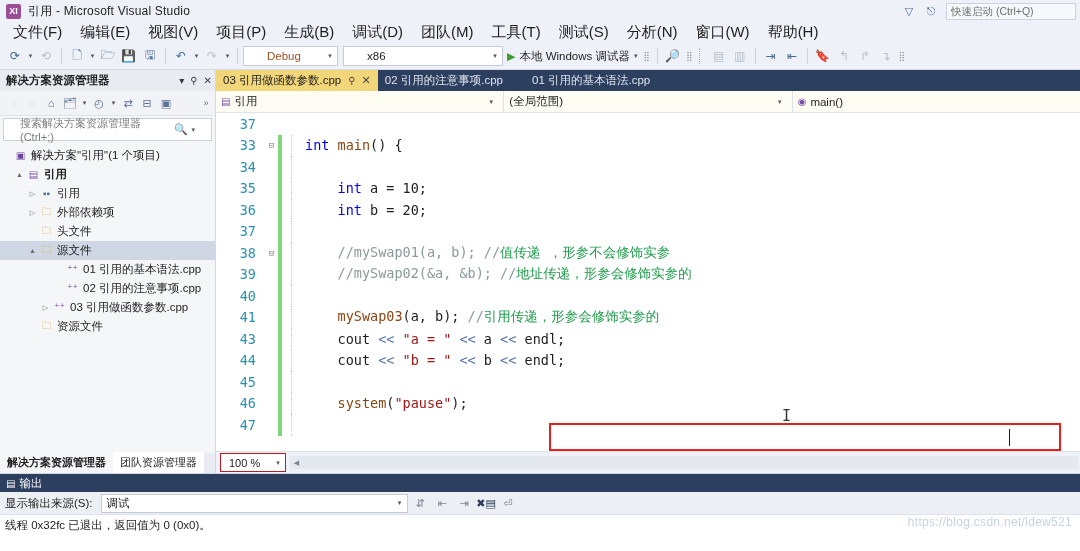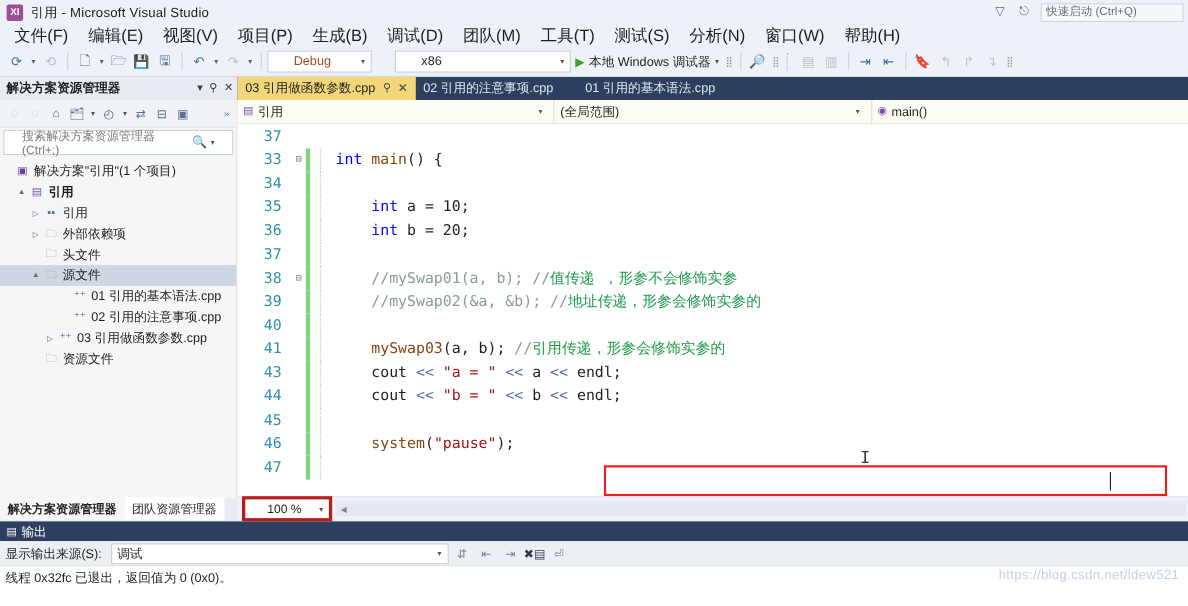--- a/index.html
+++ b/index.html
@@ -93,21 +93,21 @@
   .num{color:#1e1e1e;}
   .str{color:#a31515;}
   .cm{color:#1f9b4b;}
   .cmgray{color:#8a9a9a;}
   .op{color:#4f6fa8;}
   .red-box{position:absolute;border:2px solid #e8201c;left:333px;top:310px;width:512px;height:28px;box-sizing:border-box;pointer-events:none;}
   .caret-line{position:absolute;width:1px;height:17px;background:#1e1e1e;}
   .ibeam{position:absolute;color:#333;font-size:15px;font-family:"DejaVu Sans Mono",monospace;}
 
   .ed-status{height:21px;background:#eef1f7;display:flex;align-items:center;border-top:1px solid #dde1e8;}
-  .zoombox{height:17px;border:3px solid #b91c1c;background:#fff;display:flex;align-items:center;font-size:11px;margin-left:4px;padding-left:20px;width:56px;justify-content:space-between;}
+  .zoombox{height:17px;border:1px solid #b91c1c;background:#fff;display:flex;align-items:center;font-size:11px;margin-left:4px;padding-left:8px;width:56px;justify-content:space-between;}
   .zoombox .zc{margin-left:auto;width:14px;text-align:center;font-size:7px;color:#555;}
   .hscroll{flex:1;height:13px;background:#e4e8ef;margin:0 2px 0 4px;position:relative;display:flex;align-items:center;}
   .hs-arrow{width:13px;text-align:center;font-size:7px;color:#7a8293;}
 
   
   .output{height:84px;background:#f2f4f8;display:flex;flex-direction:column;border-top:1px solid #d3d8e0;}
   .out-head{height:18px;background:#2d3f5e;color:#fff;font-size:11.5px;display:flex;align-items:center;padding-left:6px;}
   .out-head .ohi{margin-right:4px;font-size:10px;}
   .out-toolbar{height:22px;background:#eceff4;display:flex;align-items:center;padding-left:5px;gap:3px;border-bottom:1px solid #dde1e8;}
   .out-label{font-size:11.5px;color:#1e1e1e;margin-right:5px;}
@@ -161,21 +161,21 @@
     <div class="tb-sep"></div>
     <div class="tb-btn">↶</div>
     <div class="tb-caret">▾</div>
     <div class="tb-btn dim">↷</div>
     <div class="tb-caret">▾</div>
     <div class="tb-sep"></div>
     <div class="tb-combo" style="width:70px">
       <span class="cv" style="color:#a05020">Debug</span>
       <span class="cc">▾</span>
     </div>
-    <div class="tb-combo" style="width:135px;margin-left:20px">
+    <div class="tb-combo" style="width:135px;margin-left:4px">
       <span class="cv">x86</span>
       <span class="cc">▾</span>
     </div>
     <div class="tb-run">
       <span class="play">▶</span>
       <span>本地 Windows 调试器</span>
       <span class="cc" style="font-size:7px;color:#555">▾</span>
     </div>
     <div class="tb-handle">⣿</div>
     <div class="tb-sep"></div>

